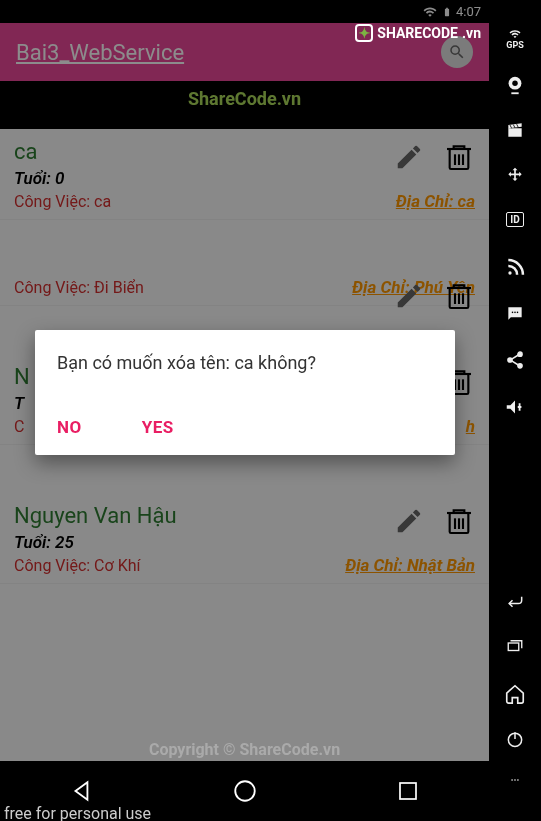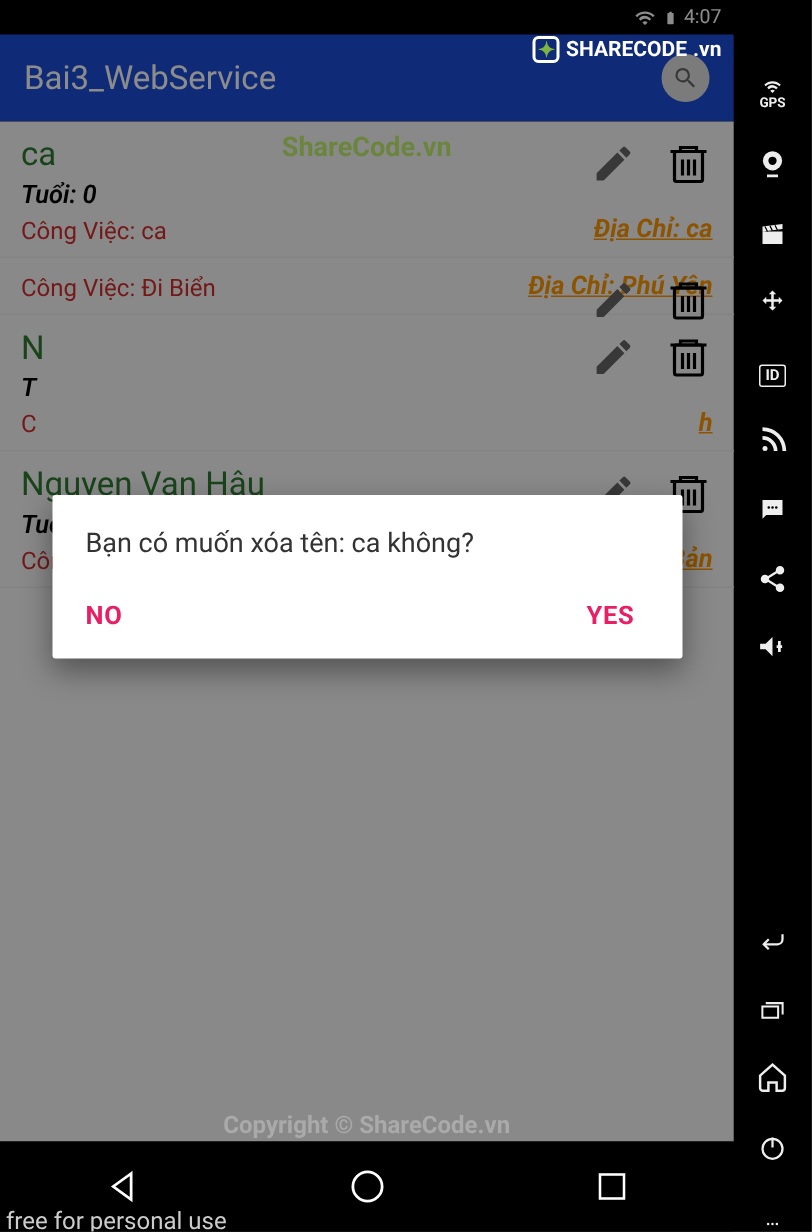--- a/index.html
+++ b/index.html
@@ -7,54 +7,54 @@
 
   .root { position: relative; width: 461px; height: 821px; display: flex; flex-direction: row; }
   .phone { width: 489px; height: 821px; position: relative; background: #000; }
   .phone-content { position: relative; width: 489px; height: 821px; }
 
   
   .statusbar { position: relative; height: 23px; background: #000; color: #fff; display: flex; align-items: center; justify-content: flex-end; padding: 0 8px; font-size: 13px; }
   .statusbar .ssb-icon { margin-left: 4px; display: inline-flex; align-items: center; }
 
   
-  .actionbar { height: 58px; background: #1d4ed8; color: #fff; display: flex; align-items: center; padding: 0 16px; position: relative; }
+  .actionbar { height: 58px; background: #ec4899; color: #fff; display: flex; align-items: center; padding: 0 16px; position: relative; text-decoration: underline; }
   .actionbar .title { font-size: 22px; font-weight: 400; }
   .actionbar .search-btn { margin-left: auto; width: 32px; height: 32px; border-radius: 50%; background: #e0e0e0; display: flex; align-items: center; justify-content: center; color:#555; }
 
   
   .listarea { background: #fafafa; height: 680px; position: relative; }
-  .list-item { padding: 10px 14px 8px 14px; border-bottom: 1px solid #eee; position: relative; }
+  .list-item { padding: 10px 14px 8px 14px; border-bottom: 1px solid #eee; position: relative; margin-top: 48px; }
   .li-name { color: #2e7d32; font-size: 22px; font-weight: 400; margin-bottom: 4px; }
   .li-age  { color: #000; font-size: 17px; font-style: italic; font-weight: 600; margin-bottom: 4px; }
   .li-job  { color: #d32f2f; font-size: 16px; }
   .li-addr { position: absolute; right: 14px; bottom: 8px; color: #ff9800; font-size: 17px; font-style: italic; font-weight: 700; text-decoration: underline; }
   .li-icons { position: absolute; right: 10px; top: 8px; display: flex; gap: 10px; }
   .li-icons .icon-btn { width: 40px; height: 40px; display:flex; align-items:center; justify-content:center; color:#555; }
 
   
   .navbar { position: absolute; bottom: 0; left: 0; width: 489px; height: 60px; background: #000; display: flex; align-items: center; justify-content: space-around; }
   .navbar .nav-btn { color: #fff; width: 40px; height: 40px; display:flex; align-items:center; justify-content:center; }
 
   
   .footer-text { position: absolute; bottom: -2px; left: 0; width: 489px; color:#ccc; font-size:16px; padding-left:4px; pointer-events:none; }
 
   
   .dim { position: absolute; top: 0; left: 0; width: 489px; height: 821px; background: rgba(0,0,0,0.45); }
 
   
   .dialog { position: absolute; left: 35px; top: 330px; width: 420px; background: #fff; border-radius: 2px; box-shadow: 0 8px 20px rgba(0,0,0,0.4); padding: 22px 22px 8px 22px; }
-  .dialog .msg { color: #333; font-size: 18px; margin-bottom: 28px; }
-  .dialog .btns { display: flex; justify-content: space-between; gap: 60px; padding-bottom: 10px; padding-right: 10px; }
+  .dialog .msg { color: #333; font-size: 18px; margin-bottom: 44px; }
+  .dialog .btns { display: flex; justify-content: flex-start; gap: 60px; padding-bottom: 10px; padding-right: 10px; }
   .dialog .dlg-btn { color: #e91e63; font-size: 17px; font-weight: 700; letter-spacing: 0.5px; }
 
   
   .sidebar { width: 52px; height: 821px; background: #000; display: flex; flex-direction: column; align-items: center; color: #eee; }
   .side-spacer-top { height: 28px; }
-  .side-btn { width: 52px; height: 46px; display:flex; align-items:flex-end; justify-content:center; color:#eee; font-size:12px; }
+  .side-btn { width: 52px; height: 46px; display:flex; align-items:flex-start; justify-content:center; color:#eee; font-size:12px; }
 
   
   .wm-logo { position: absolute; top: 24px; right: 8px; color: #fff; font-size: 14px; font-weight: 700; display:flex; align-items:center; gap:4px; pointer-events:none; }
   .wm-logo .box { width:18px; height:18px; border:2px solid #fff; border-radius:4px; display:inline-flex; align-items:center; justify-content:center; color:#7cb342; font-weight:900; }
   .wm-ctr1 { position: absolute; top: 88px; left: 0; width:489px; text-align:center; color:#bef264; font-size:18px; font-weight:700; pointer-events:none; opacity:0.9;}
   .wm-ctr2 { position: absolute; bottom: 62px; left: 0; width:489px; text-align:center; color:#aaa; font-size:16px; font-weight:700; pointer-events:none; }
 
   svg { display:block; }
 </style>
 </head>

